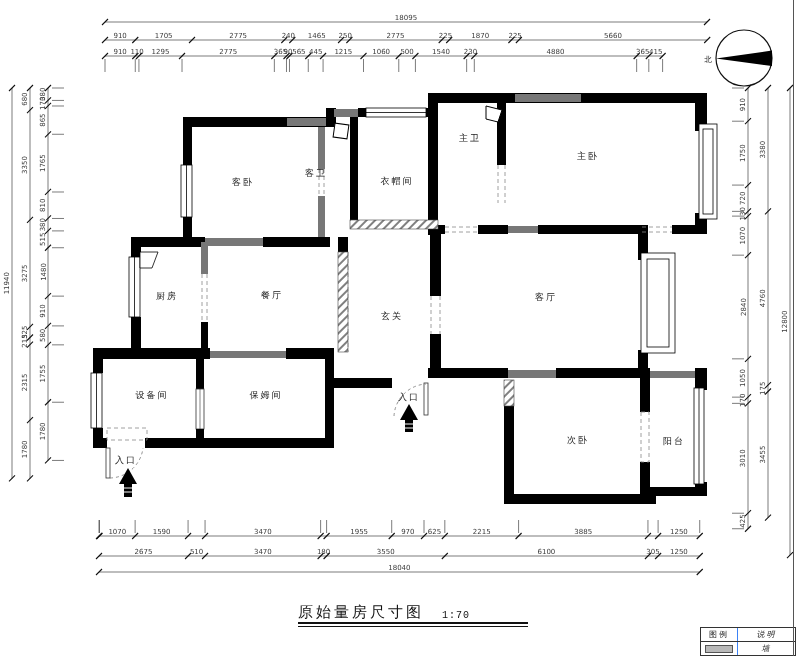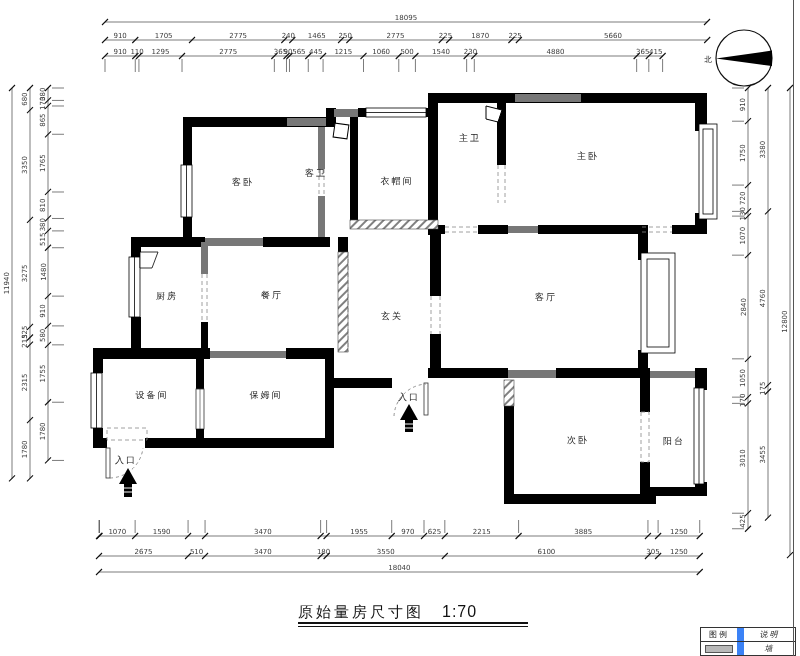--- a/index.html
+++ b/index.html
@@ -4,28 +4,28 @@
 <style>
   html,body{margin:0;padding:0;background:#f2f2f2;}
   #sheet{position:relative;width:800px;height:656px;background:#ffffff;overflow:hidden;
          font-family:"DejaVu Sans", sans-serif;}
   svg text{font-family:"DejaVu Sans", sans-serif;}
   .dimtxt{font-size:7px;fill:#3a3a3a;}
   .roomtxt{font-size:9px;fill:#1a1a1a;letter-spacing:2px;}
   .smalltxt{font-size:7.5px;fill:#1a1a1a;}
   .titleblock{position:absolute;left:298px;top:600px;width:230px;height:22px;
       border-bottom:2px solid #111;color:#111;font-size:15px;letter-spacing:3px;
-      font-family:Liberation Sans, sans-serif;display:flex;align-items:flex-end;gap:18px;}
+      font-family:Liberation Mono, monospace;display:flex;align-items:flex-end;gap:18px;}
   .titleblock .underline2{position:absolute;left:0;right:0;bottom:-5px;height:1px;background:#111;}
-  .titleblock .scale{font-size:16px;letter-spacing:1px;padding-bottom:1px;}
+  .titleblock .scale{font-size:10px;letter-spacing:1px;padding-bottom:1px;}
   .legend{position:absolute;left:700px;top:627px;width:94px;height:27px;border:1px solid #333;
       font-size:8px;color:#222;}
   .legend .row{display:flex;height:13px;border-bottom:1px solid #333;}
   .legend .row:last-child{border-bottom:none;}
-  .legend .c1{width:36px;border-right:7px solid #3b82f6;display:flex;align-items:center;justify-content:center;letter-spacing:2px;}
+  .legend .c1{width:36px;border-right:1px solid #3b82f6;display:flex;align-items:center;justify-content:center;letter-spacing:2px;}
   .legend .c2{flex:1;display:flex;align-items:center;justify-content:center;letter-spacing:2px;font-style:italic;}
   .swatch{width:26px;height:6px;background:#b9b9b9;border:1px solid #555;}
   .sheet-border-right{position:absolute;left:793px;top:0;width:1px;height:656px;background:#555;}
 </style>
 </head>
 <body>
 <div id="sheet">
 
 
 

